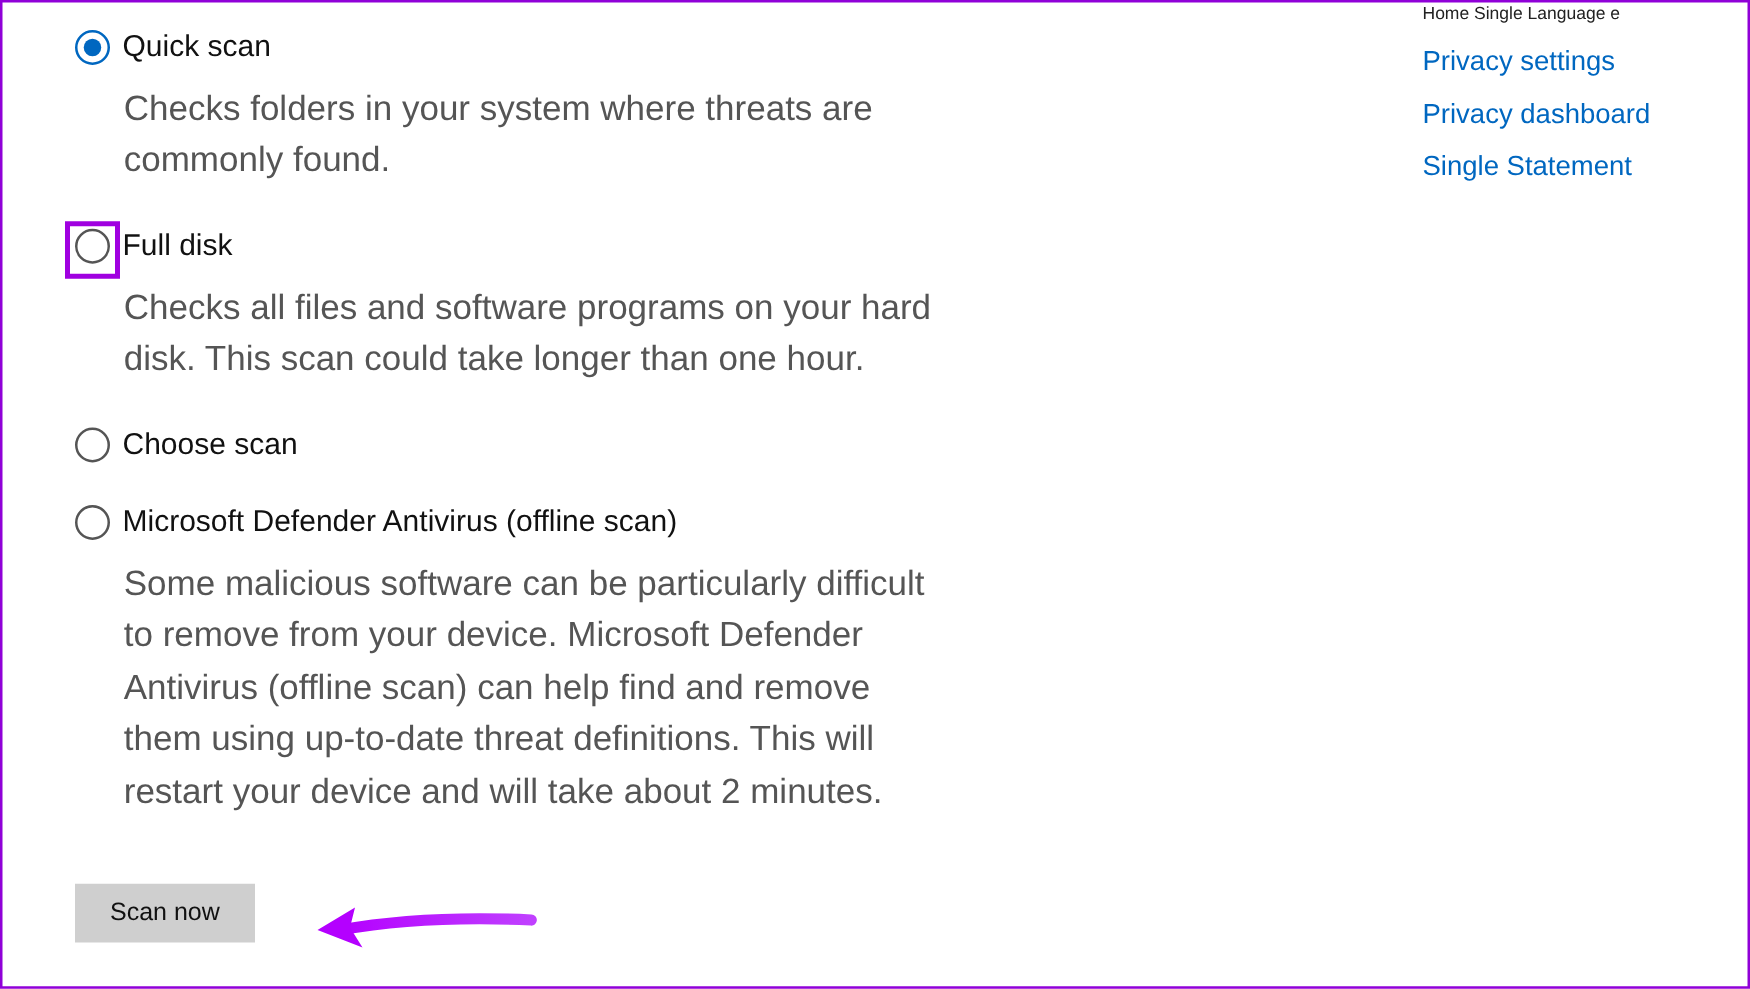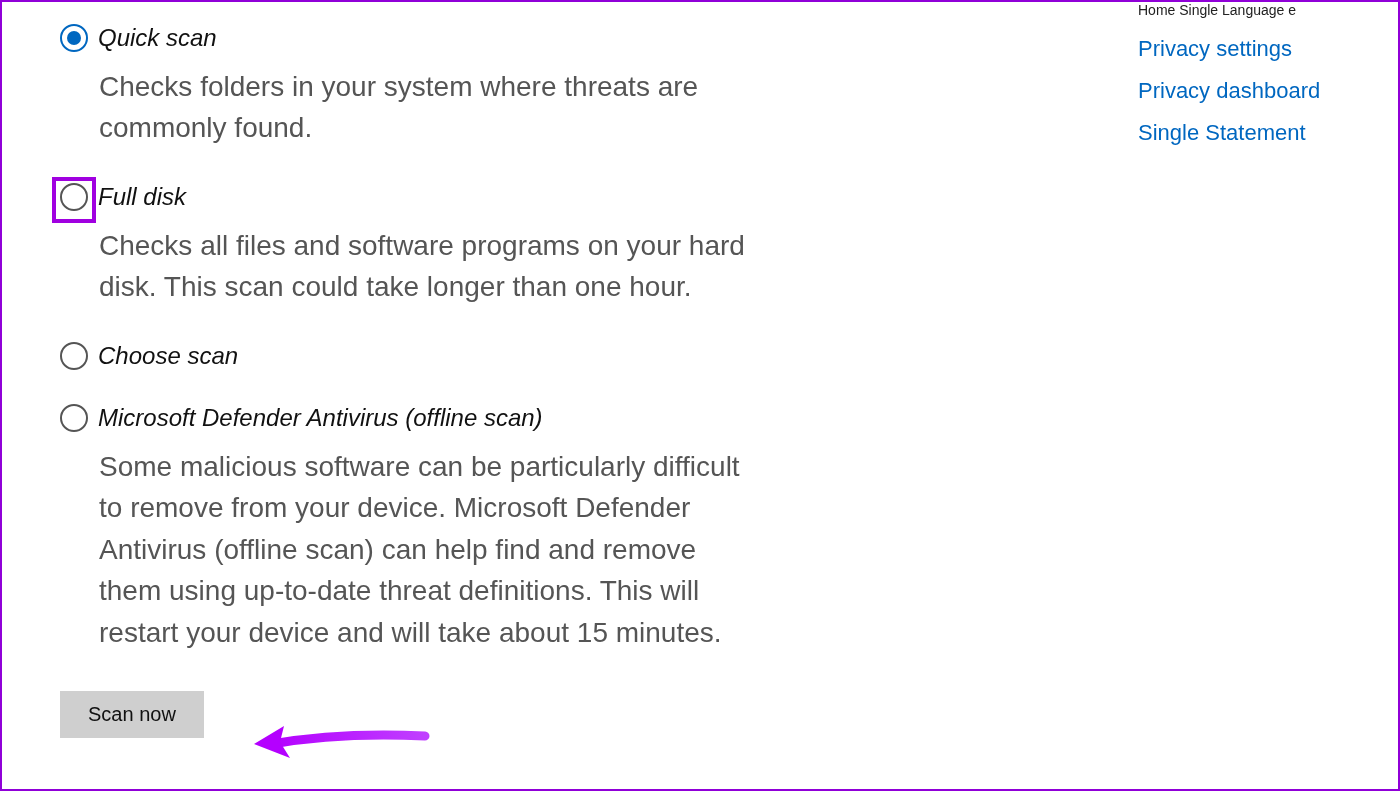--- a/index.html
+++ b/index.html
@@ -20,21 +20,20 @@
     width: 720px;
   }
   .option {
     margin-bottom: 34px;
     position: relative;
   }
   .radio-row {
     display: flex;
     align-items: center;
     margin-bottom: 14px;
-    font-style: italic;
   }
   .radio {
     width: 28px;
     height: 28px;
     border-radius: 50%;
     border: 2px solid #333;
     margin-right: 10px;
     flex-shrink: 0;
     position: relative;
     background: #fff;
@@ -65,21 +64,21 @@
     margin-left: 39px;
     max-width: 660px;
   }
   .highlight-box {
     position: absolute;
     border: 4px solid #a000e0;
     pointer-events: none;
   }
   .scan-button {
     margin-left: 0px;
-    margin-top: 4px;
+    margin-top: 20px;
     background: #cfcfcf;
     border: none;
     padding: 12px 28px;
     font-size: 20px;
     color: #111;
     font-family: inherit;
     cursor: pointer;
   }
   .sidebar {
     position: absolute;
@@ -138,21 +137,21 @@
       <div class="radio unselected"></div>
       <div class="opt-label">Choose scan</div>
     </div>
   </div>
 
   <div class="option">
     <div class="radio-row">
       <div class="radio unselected"></div>
       <div class="opt-label">Microsoft Defender Antivirus (offline scan)</div>
     </div>
-    <div class="opt-desc">Some malicious software can be particularly difficult to remove from your device. Microsoft Defender Antivirus (offline scan) can help find and remove them using up-to-date threat definitions. This will restart your device and will take about 15 minutes.</div>
+    <div class="opt-desc">Some malicious software can be particularly difficult to remove from your device. Microsoft Defender Antivirus (offline scan) can help find and remove them using up-to-date threat definitions. This will restart your device and will take about 2 minutes.</div>
   </div>
 
   <button class="scan-button">Scan now</button>
 </div>
 
 <svg class="arrow" viewBox="0 0 180 60">
   <defs>
     <linearGradient id="ag" x1="0" y1="0" x2="1" y2="0">
       <stop offset="0%" stop-color="#b400ff"></stop>
       <stop offset="100%" stop-color="#c040ff"></stop>

